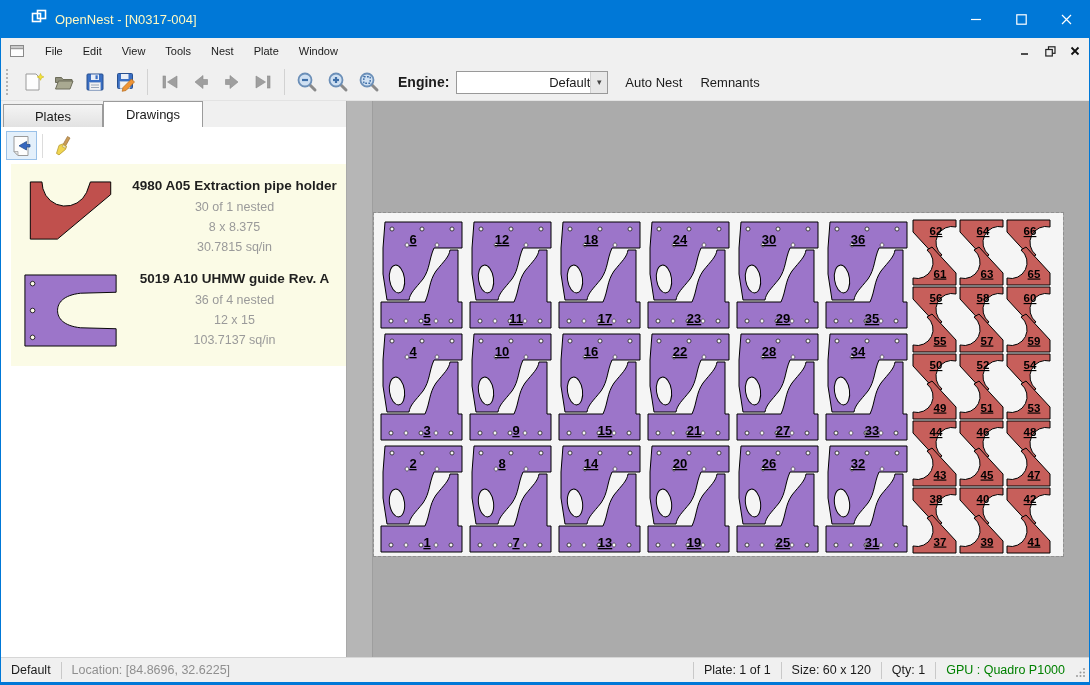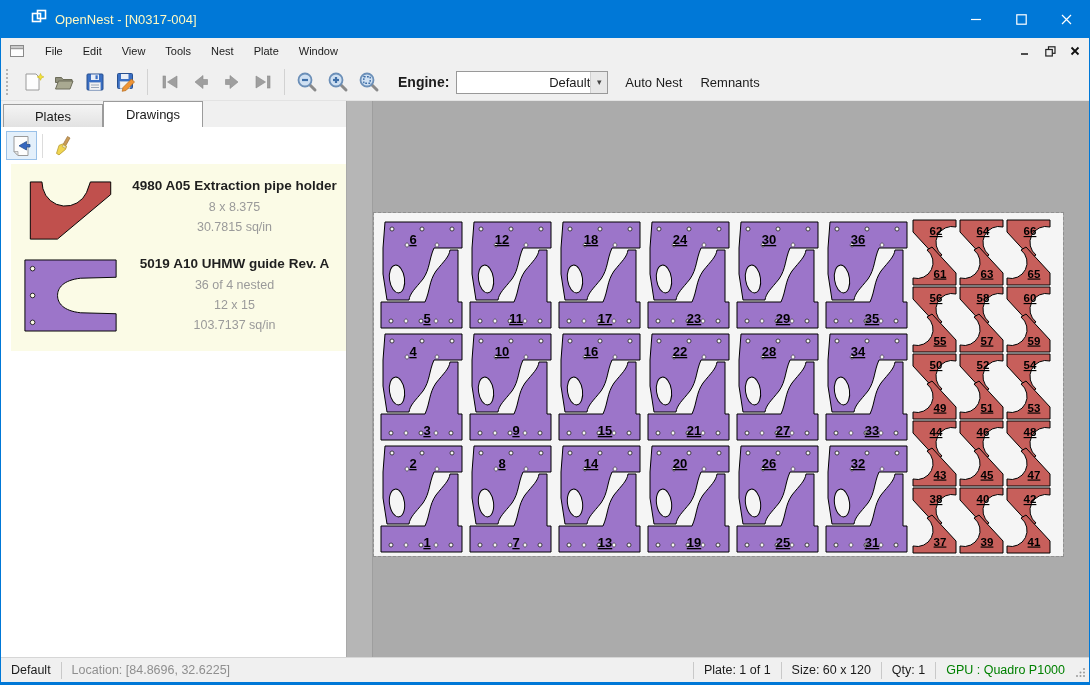--- a/index.html
+++ b/index.html
@@ -239,20 +239,21 @@
         </div>
         <div class="parts-list">
           <div class="part-item">
             <span class="part-thumb">
               <svg width="86" height="62" viewBox="0 0 88 64">
                   <path d="M2 2 L14 2 L15 9 A24 24 0 0 0 60 13 L64 2 L85 2 L85 15 L30 61 L2 61 Z" fill="#c0504d" stroke="#000"></path>
                 </svg>
             </span>
             <span class="part-info">
               <div class="part-title">4980 A05 Extraction pipe holder</div>
+              <div class="part-meta">30 of 1 nested</div>
               <div class="part-meta">8 x 8.375</div>
               <div class="part-meta">30.7815 sq/in</div>
             </span>
           </div>
           <div class="part-item">
             <span class="part-thumb">
               <svg width="96" height="75" viewBox="0 0 100 78">
                   <path d="M2 2 L97 2 L97 20 L60 21 C42 23 36 31 36 39 C36 47 42 55 60 57 L97 58 L97 76 L2 76 Z" fill="#9c75c9" stroke="#000"></path>
                   <circle cx="10" cy="11" r="2.4" fill="#fbfbe6" stroke="#000" stroke-width="0.8"></circle>
                   <circle cx="10" cy="39" r="2.4" fill="#fbfbe6" stroke="#000" stroke-width="0.8"></circle>

